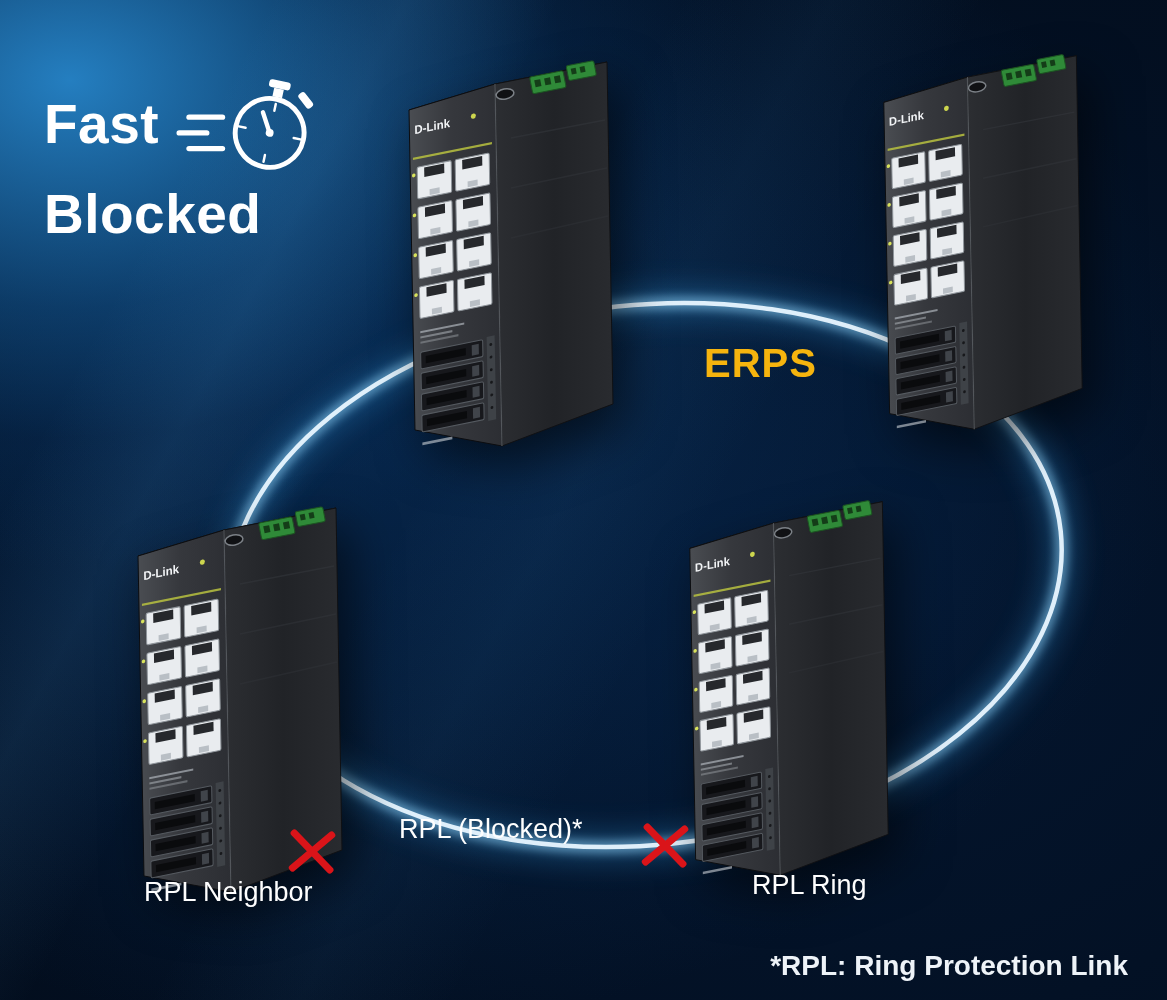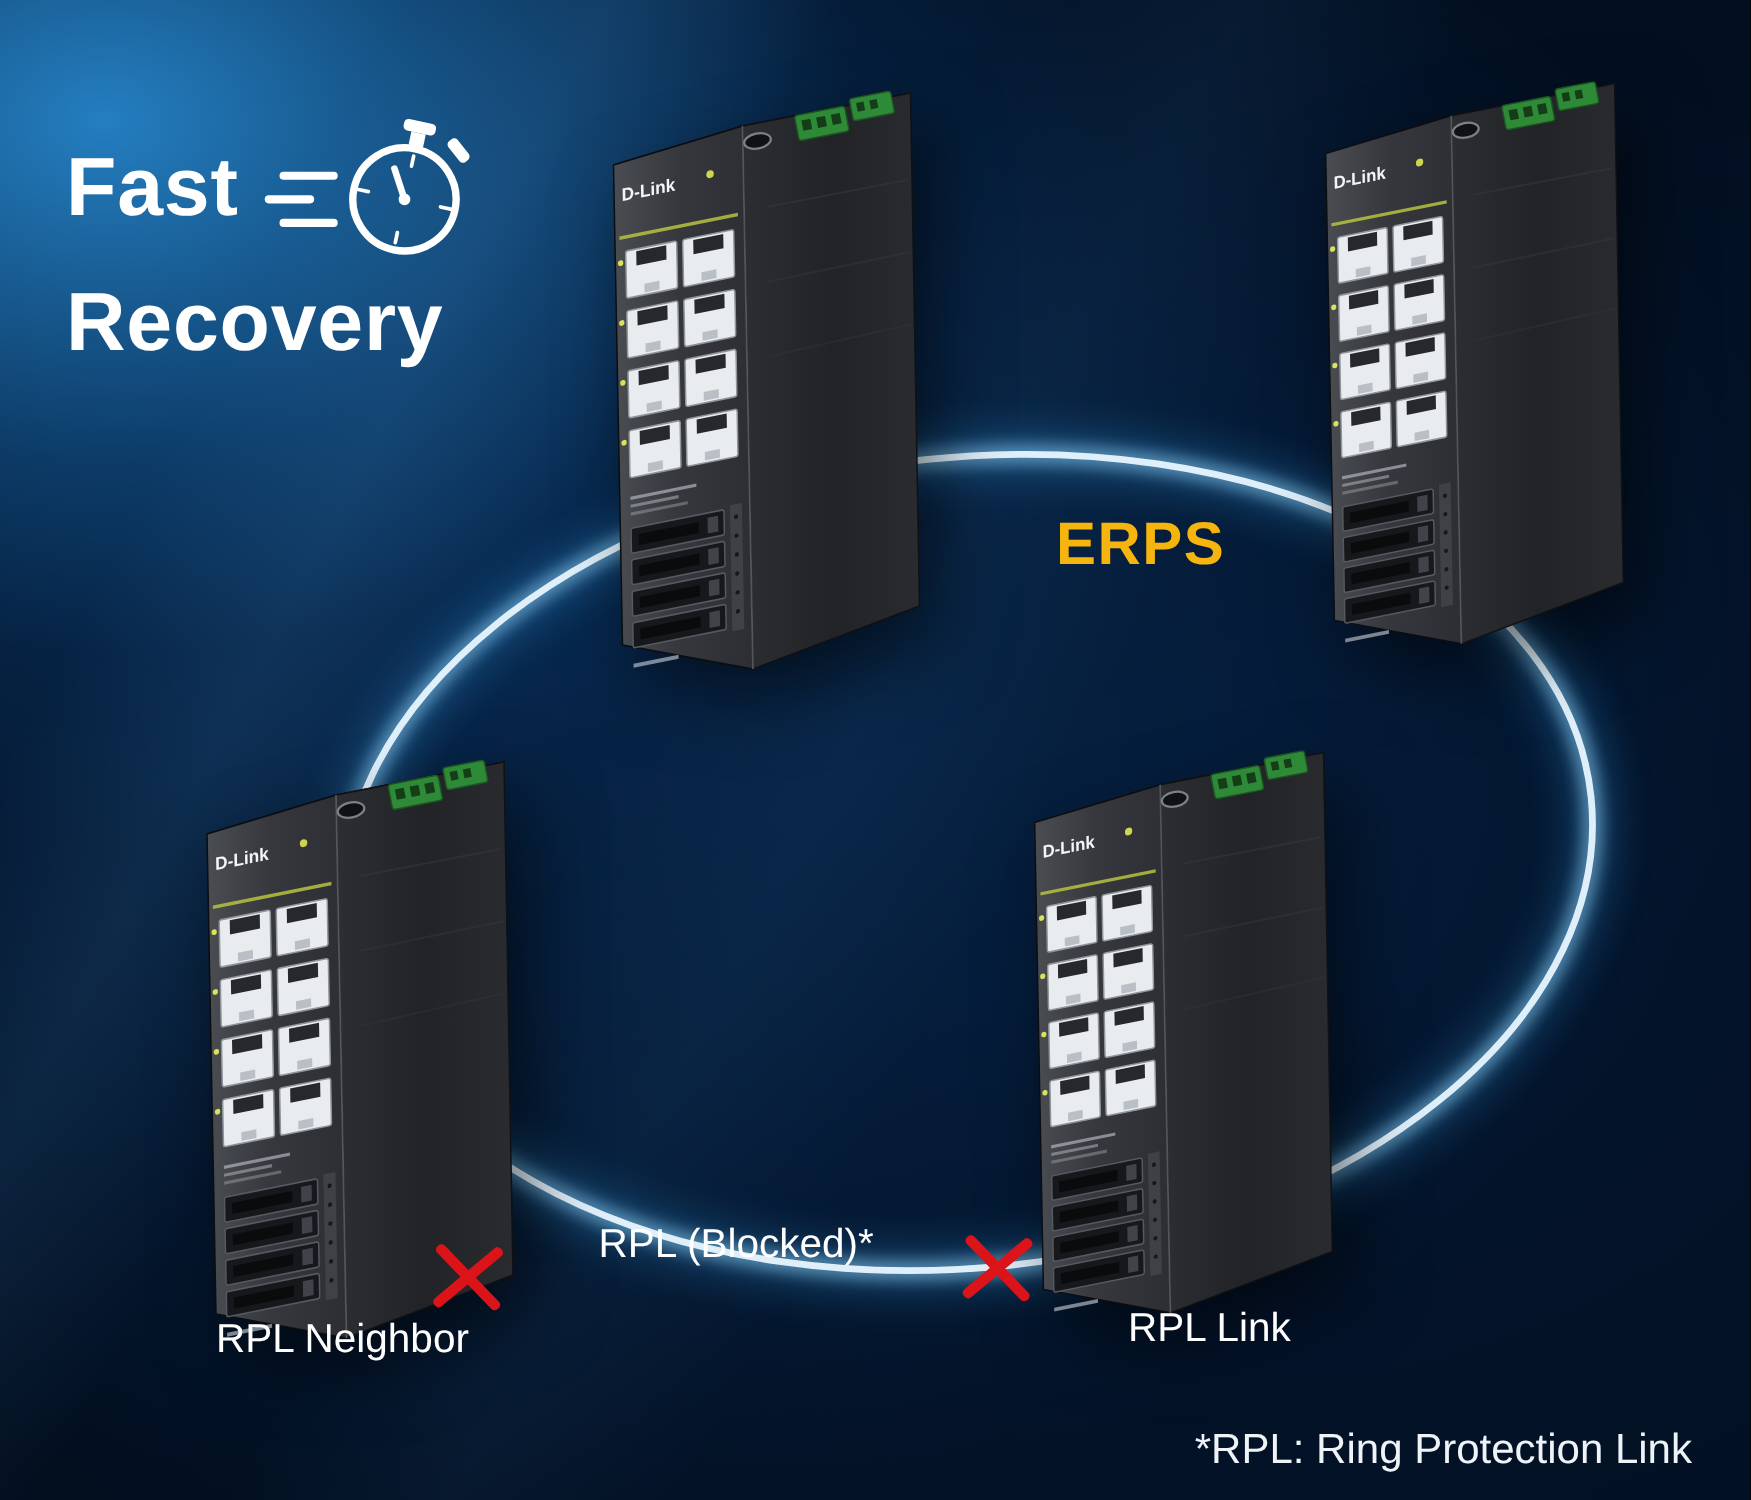--- a/index.html
+++ b/index.html
@@ -26,21 +26,21 @@
   .label{position:absolute; z-index:3; white-space:nowrap;}
   .title-block{position:absolute; left:44px; top:94px; z-index:3;}
   .title-row{display:flex; align-items:flex-start; gap:16px;text-align:center;}
   .title-text{font-size:55px; font-weight:700; line-height:1.12; color:#fff; letter-spacing:0.5px;}
   .stopwatch{width:148px; height:116px; margin-top:-26px;}
 
   .erps-label{left:704px; top:341px; font-size:40px; font-weight:700; letter-spacing:1px; color:#f6b40e;}
   .blocked-label{left:399px; top:814px; font-size:27px; color:#fefefe;}
   .neighbor-label{left:144px; top:877px; font-size:27px; color:#fefefe;}
   .owner-label{left:752px; top:870px; font-size:27px; color:#fefefe;}
-  .footnote{right:39px; top:950px; font-size:28px; font-weight:400; color:#eef3f8;}
+  .footnote{right:39px; top:950px; font-size:28px; font-weight:700; color:#eef3f8;}
 
   .xmark{position:absolute; width:52px; height:52px; z-index:4; transform:rotate(6deg);}
   .xmark::before,.xmark::after{
     content:""; position:absolute; left:-3px; top:22px; width:58px; height:7px;
     border-radius:3px; background:#da1419;
   }
   .xmark::before{transform:rotate(40deg);}
   .xmark::after{transform:rotate(-46deg);}
   .x-left{left:286px; top:826px;}
   .x-right{left:639px; top:820px;}
@@ -185,25 +185,25 @@
             <rect x="116" y="22" width="18" height="8" rx="3" transform="rotate(40 125 26)"></rect>
           </g>
         </g>
         <g stroke="#fff" stroke-width="5.5" stroke-linecap="round">
           <line x1="14" y1="50" x2="48" y2="50"></line>
           <line x1="4" y1="66" x2="32" y2="66"></line>
           <line x1="14" y1="82" x2="48" y2="82"></line>
         </g>
       </svg>
     </div>
-    <div class="title-text">Recovery</div>
+    <div class="title-text">Blocked</div>
   </div>
 
   <div class="label blocked-label">RPL (Blocked)*</div>
   <div class="label erps-label">ERPS</div>
   <div class="label neighbor-label">RPL Neighbor</div>
-  <div class="label owner-label">RPL Link</div>
+  <div class="label owner-label">RPL Ring</div>
   <div class="label footnote">*RPL: Ring Protection Link</div>
 
   <div class="xmark x-left"></div>
   <div class="xmark x-right"></div>
 
 </div>
 
 </body></html>

